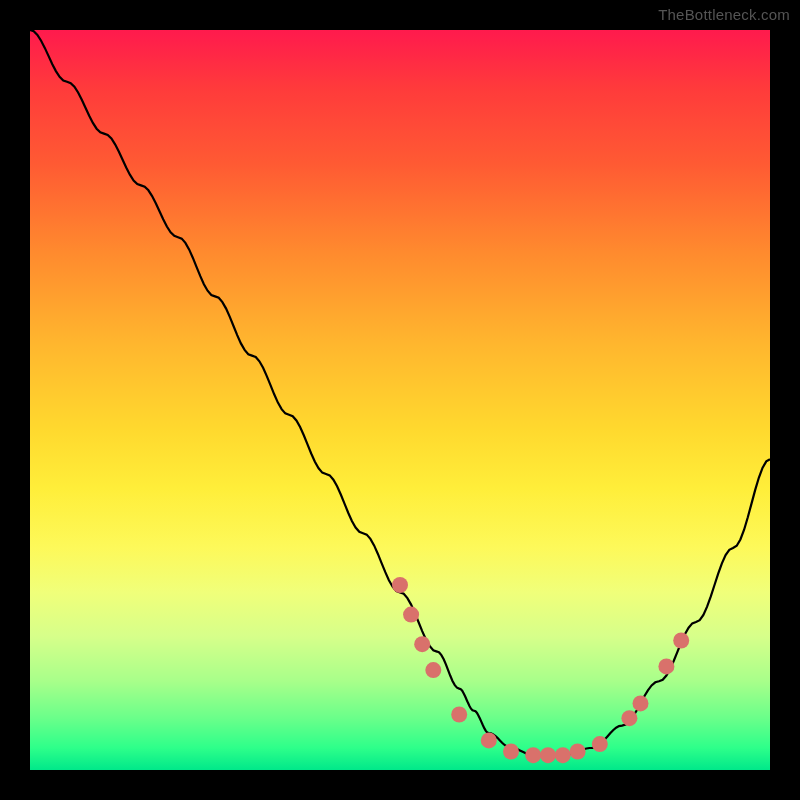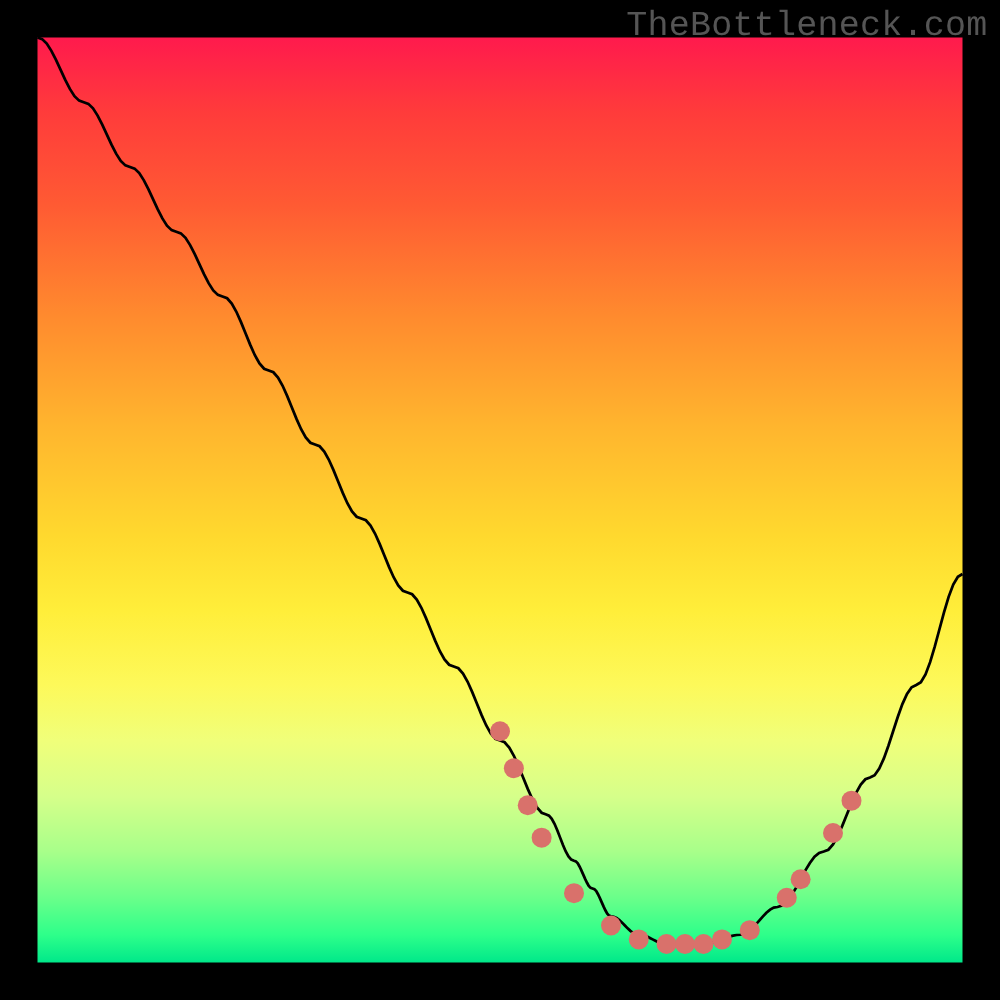--- a/index.html
+++ b/index.html
@@ -30,22 +30,22 @@
       #a8ff8a 88%,
       #6aff8a 93%,
       #2eff8a 97%,
       #00e88a 100%
     );
   }
   .watermark {
     position: absolute;
     top: 6px;
     right: 10px;
-    font-family: Liberation Mono, monospace;
-    font-size: 28px;
+    font-family: Liberation Sans, sans-serif;
+    font-size: 15px;
     color: #555;
     letter-spacing: 0.2px;
   }
   svg.curve {
     position: absolute;
     left: 0; top: 0;
     width: 740px; height: 740px;
     overflow: visible;
   }
   .dot {

